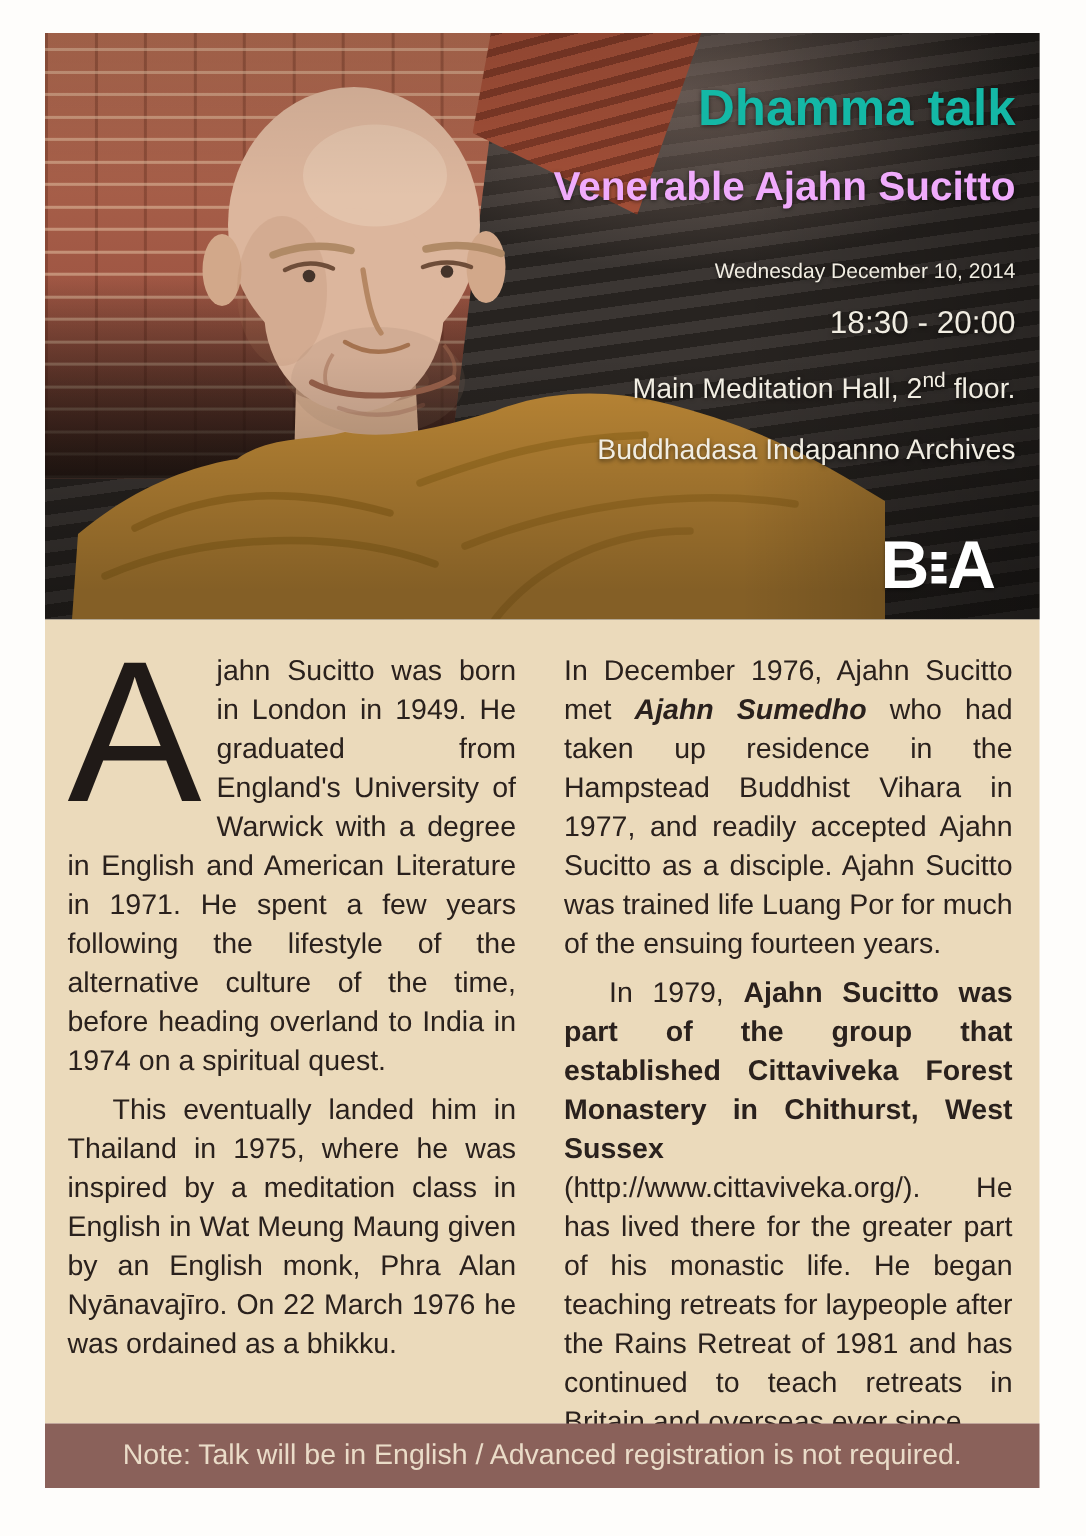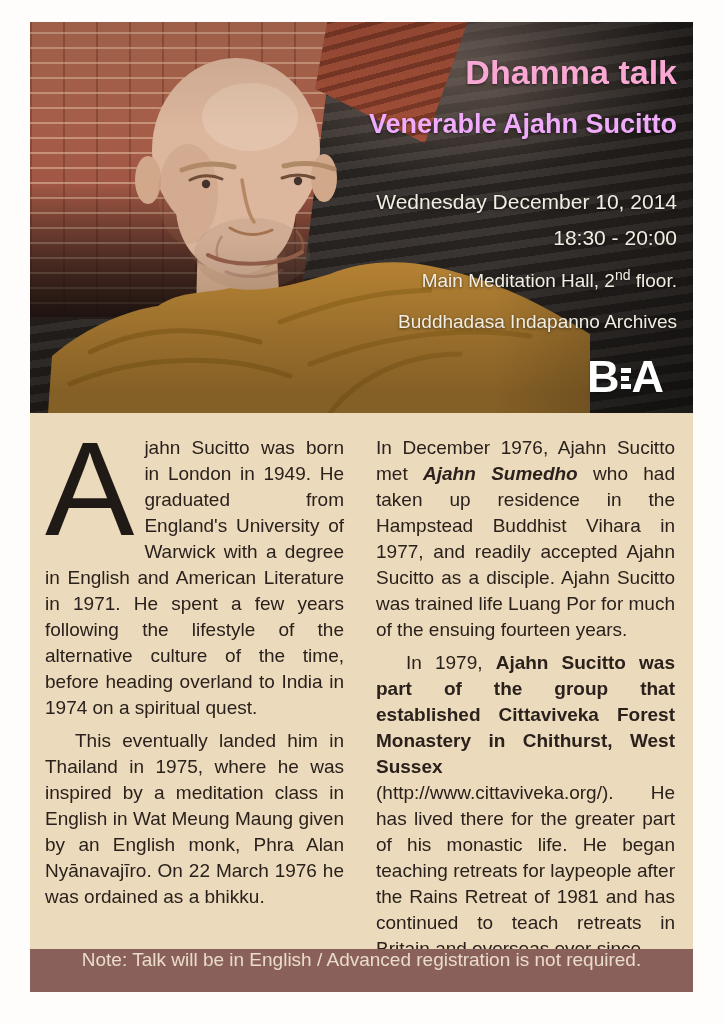--- a/index.html
+++ b/index.html
@@ -41,23 +41,23 @@
     position:absolute;inset:0;
     background:
       linear-gradient(270deg, rgba(0,0,0,.30), rgba(0,0,0,0) 30%),
       linear-gradient(180deg, rgba(0,0,0,.10), rgba(0,0,0,0) 28%, rgba(0,0,0,0) 55%, rgba(0,0,0,.30) 95%);
     pointer-events:none;
   }
   .hero-text{
     position:absolute;top:32px;right:16px;text-align:right;color:#f1ede2;
     text-shadow:0 1px 3px rgba(0,0,0,.55);
   }
-  .title{font-size:34px;font-weight:700;color:#f9a8d4;line-height:36px;}
+  .title{font-size:34px;font-weight:700;color:#14b8a6;line-height:36px;}
   .subtitle{font-size:27px;font-weight:700;color:#f0abfc;line-height:30px;margin-top:19px;}
-  .date{font-size:21px;margin-top:51px;line-height:24px;}
+  .date{font-size:14px;margin-top:29px;line-height:24px;}
   .time{font-size:21px;margin-top:12px;line-height:24px;}
   .venue{font-size:19px;margin-top:14px;line-height:22px;}
   .venue sup{font-size:14px;}
   .venue2{font-size:19px;margin-top:19px;line-height:22px;}
   .logo{
     position:absolute;right:30px;bottom:16px;display:flex;align-items:center;
     color:#ffffff;font-weight:800;font-size:45px;line-height:40px;letter-spacing:-1px;
     text-shadow:0 1px 2px rgba(0,0,0,.4);
   }
   .logo-i{display:flex;flex-direction:column;gap:3px;width:10px;margin:2px 1px 0 2px;}
@@ -75,21 +75,21 @@
   .p-indent{text-indent:30px;margin-top:7px !important;}
   .dropcap{
     float:left;font-size:134px;line-height:104px;height:104px;
     margin:2px 10px 0 0;font-weight:500;color:#201a17;
   }
   .seg-bold{font-weight:700;}
   .seg-bold-italic{font-weight:700;font-style:italic;}
   
   .footer{
     position:absolute;left:30px;top:949px;width:663px;height:43px;background:#8a615a;
-    display:flex;justify-content:center;
+    display:flex;align-items:center;justify-content:center;
     color:#eadcc8;font-size:19px;
   }
 </style>
 </head>
 <body>
 
 <div class="page">
 
   <div class="hero">
     <div class="roof-dark"></div>

